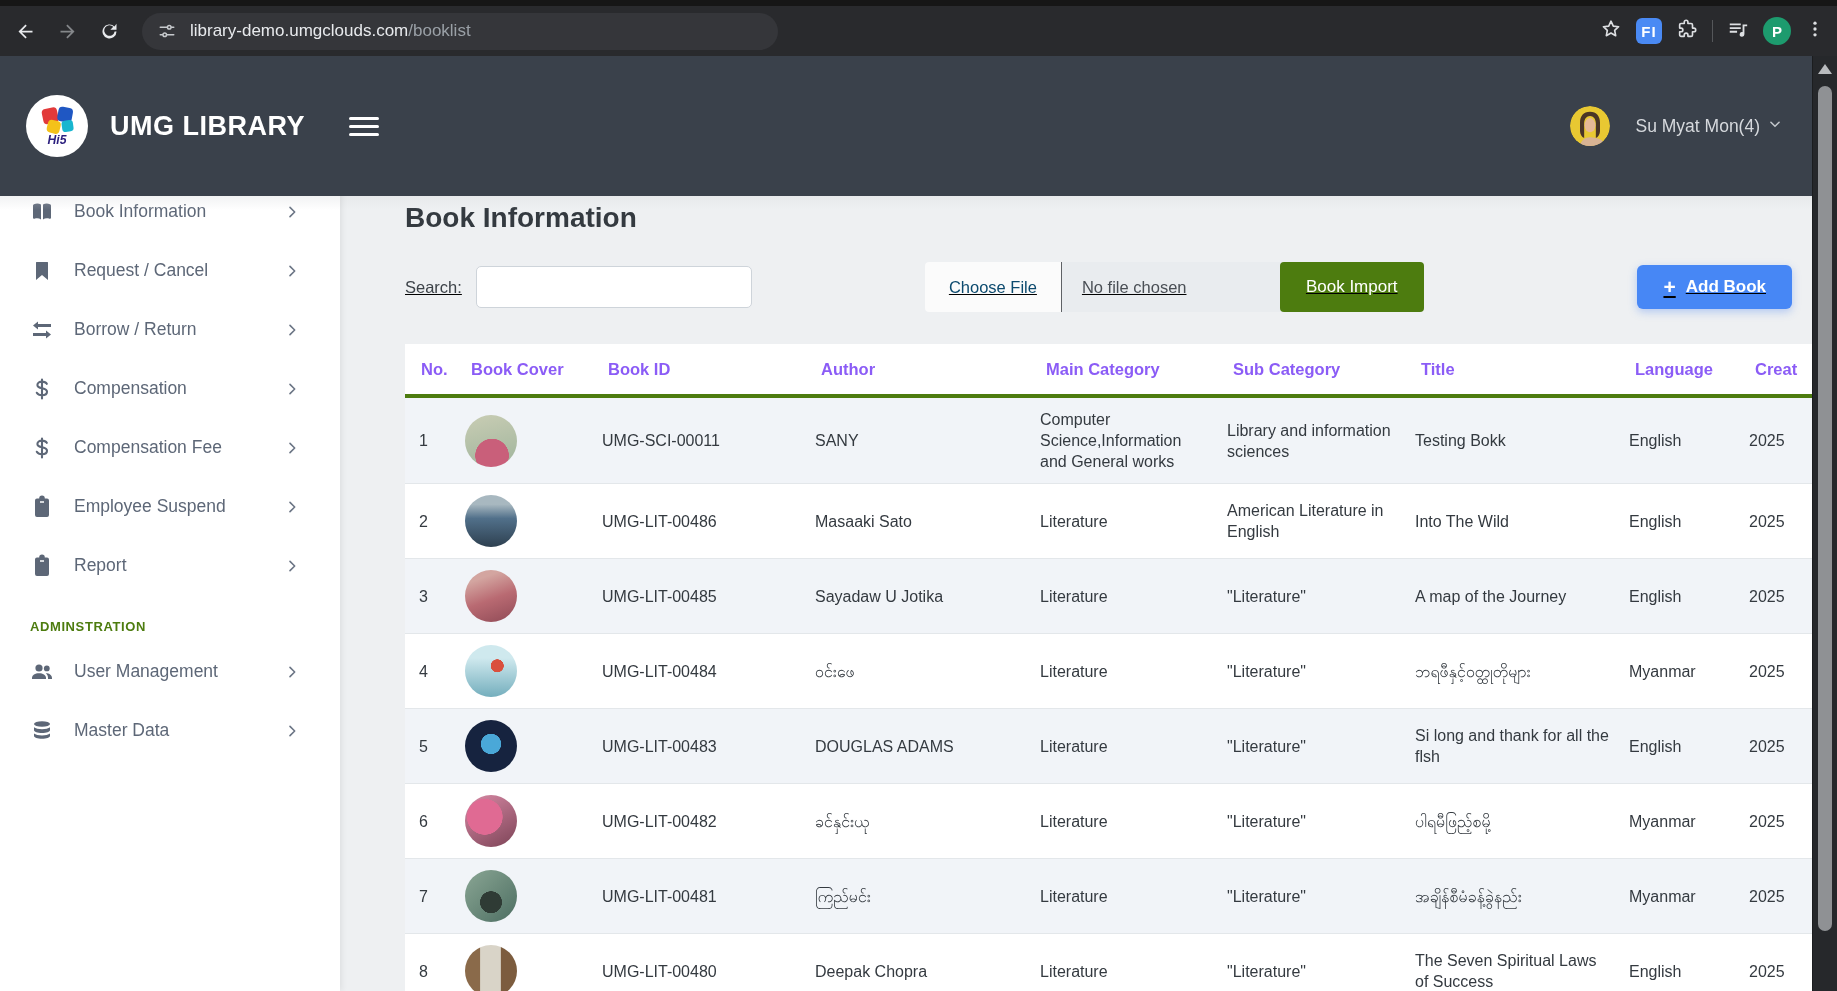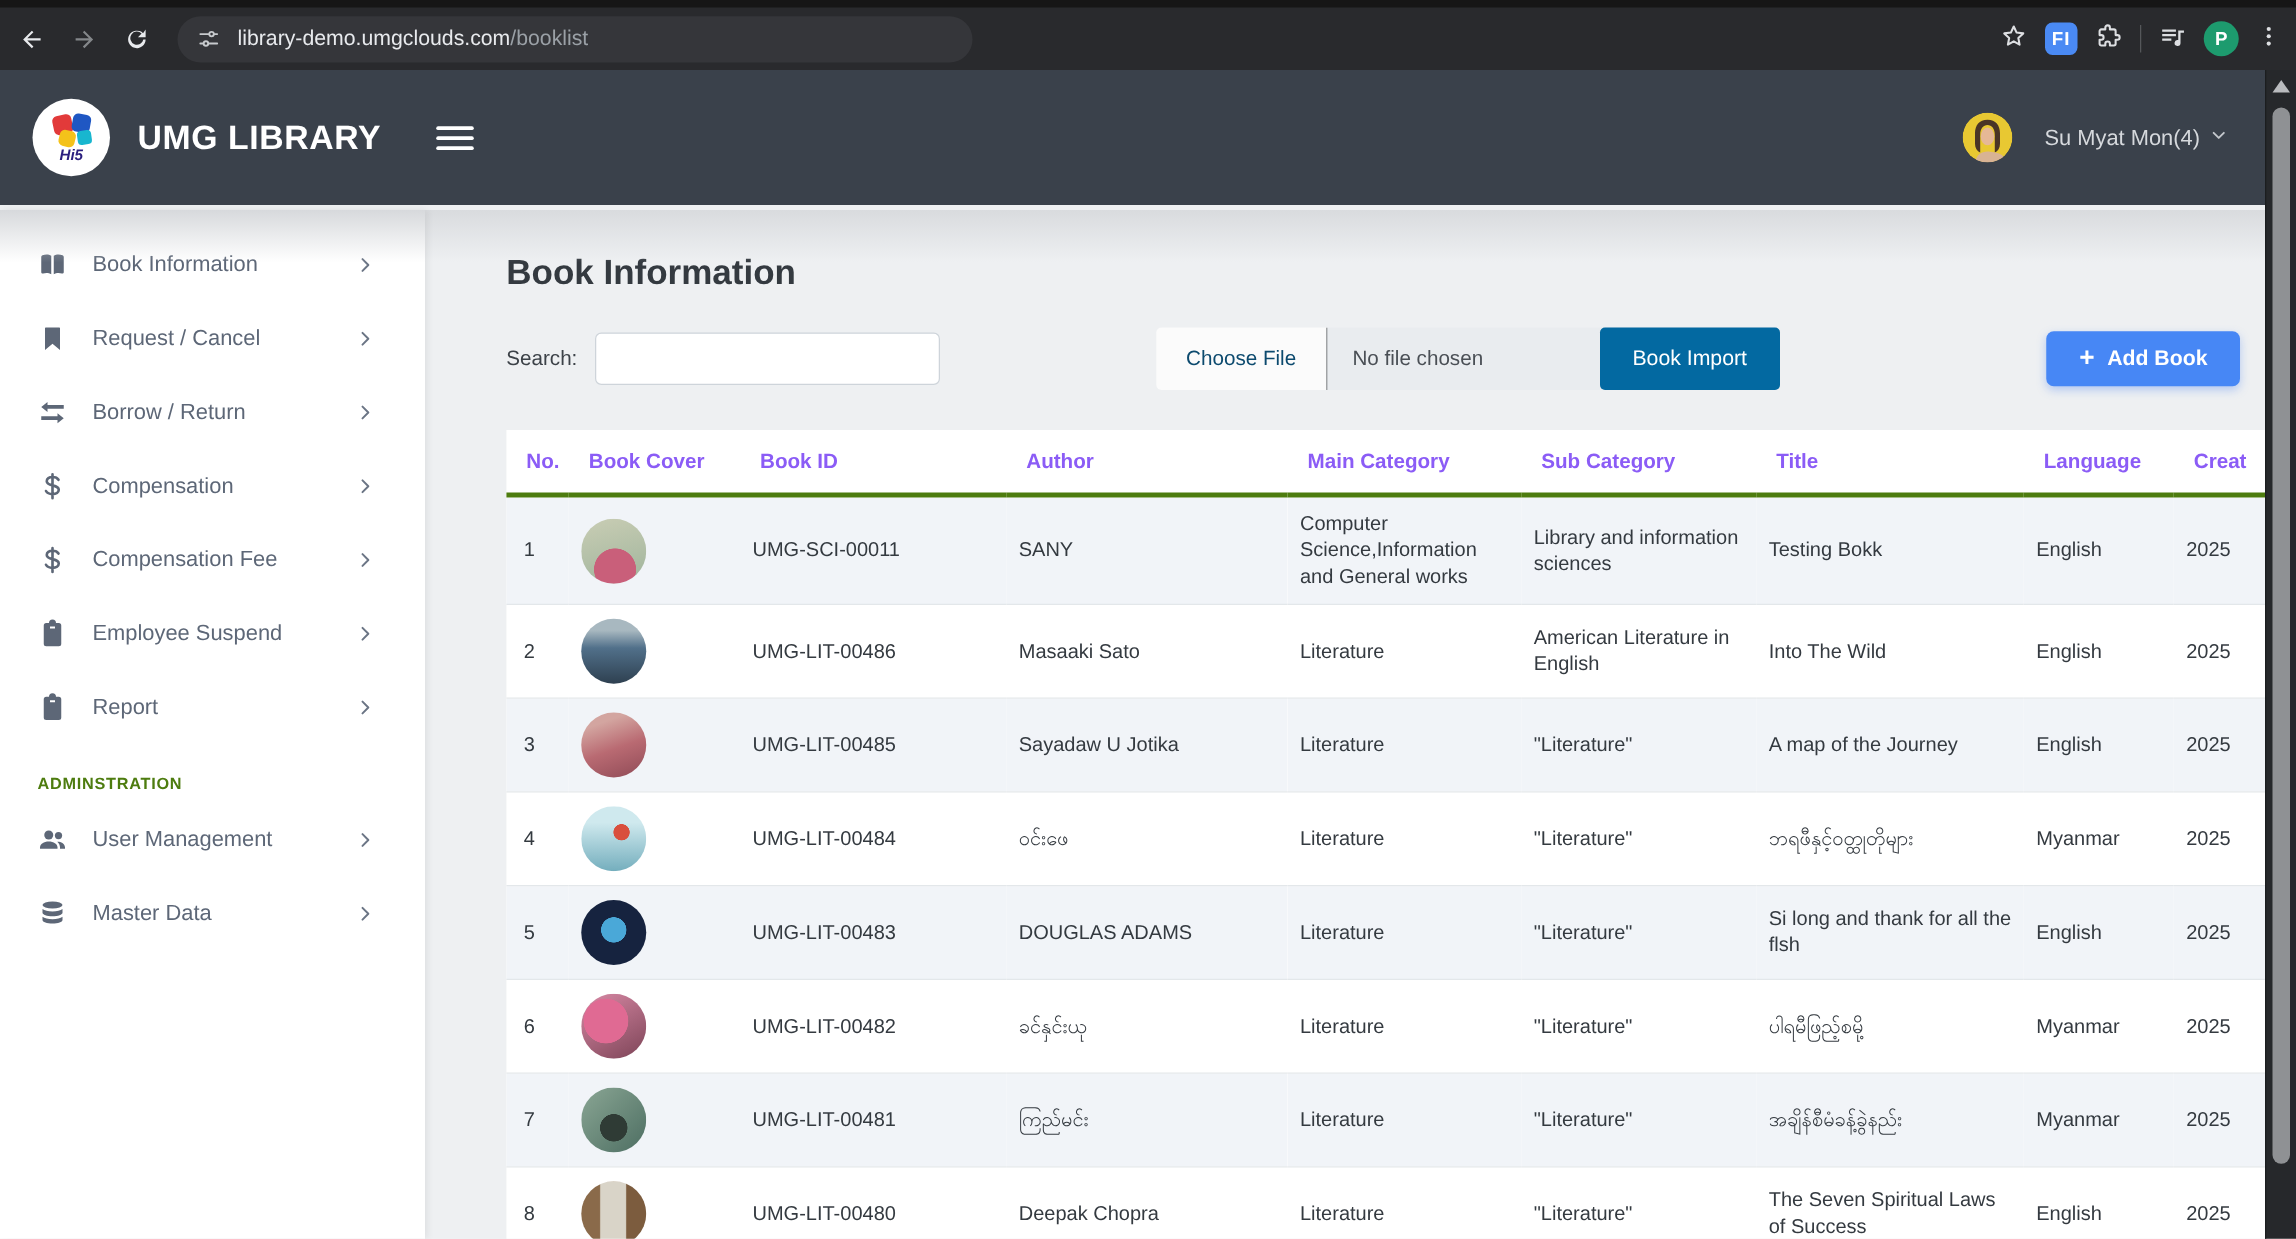--- a/index.html
+++ b/index.html
@@ -22,21 +22,21 @@
   .chrome-right > * { margin-left:14px; }
   .icon-star svg, .icon-puzzle svg, .icon-media svg { width:22px; height:22px; color:#dddfe2; }
   .ext-fi { width:26px; height:26px; border-radius:6px; background:#4a8af4; color:#fff;
     font-size:15px; font-weight:bold; display:flex; align-items:center; justify-content:center; letter-spacing:1px;}
   .chrome-sep { width:1px; height:22px; background:#55575a; }
   .profile-badge { width:28px; height:28px; border-radius:50%; background:#1d9b6e; color:#fff;
     font-size:15px; font-weight:bold; display:flex; align-items:center; justify-content:center; }
   .icon-dots svg { width:20px; height:20px; color:#dddfe2; }
 
   
-  .appheader { position:absolute; left:0; top:56px; width:1812px; height:108px;
+  .appheader { position:absolute; left:0; top:56px; width:1812px; height:140px;
     background:#3a414b; display:flex; align-items:center; z-index:40; }
   .logo-circle { width:62px; height:62px; border-radius:50%; background:#fff; margin-left:26px;
     display:flex; align-items:center; justify-content:center; }
   .app-title { color:#fff; font-size:27px; font-weight:700; letter-spacing:.5px; margin-left:22px; }
   .hamburger { margin-left:44px; background:transparent; border:none; cursor:pointer; }
   .hamburger span { display:block; width:30px; height:3px; background:#fff; border-radius:2px; margin:5px 0; }
   .header-right { margin-left:auto; display:flex; align-items:center; padding-right:30px; }
   .avatar { width:40px; height:40px; border-radius:50%; overflow:hidden; flex:none; }
   .user-name { color:#d6d9dd; font-size:17.5px; margin-left:26px; }
   .user-chev { margin-left:8px; color:#c3c7cc; }
@@ -63,30 +63,30 @@
   .nav-chev { margin-left:auto; width:16px; height:16px; color:#6b7585; }
   .nav-chev svg { width:16px; height:16px; }
   .side-section { margin:24px 0 8px 30px; font-size:13px; letter-spacing:.6px; color:#4d7c0f; font-weight:bold; }
 
   
   .main { position:absolute; left:340px; top:168px; width:1472px; height:823px;
     background:#eef0f2; overflow:hidden; }
   .main::before { content:""; position:absolute; left:0; top:0; width:100%; height:42px;
     background:linear-gradient(#d9dbde, rgba(238,240,242,0)); pointer-events:none; }
   .page-title { margin:34px 0 0 65px; font-size:28px; font-weight:700; color:#343a40; }
-  .controls { display:flex; align-items:center; margin:28px 20px 0 65px; height:50px; }
+  .controls { display:flex; align-items:center; margin:28px 20px 0 65px; height:50px;text-decoration:underline; }
   .search-label { font-size:16.5px; color:#3c4248; }
   .search-input { margin-left:14px; width:276px; height:42px; border:1px solid #ced4da; border-radius:5px;
     background:#fff; font-size:16px; padding:0 12px; color:#333; outline:none; }
   .file-group { display:flex; align-items:stretch; height:50px; margin-left:173px;
     background:#e9ecef; border-radius:4px; }
   .file-btn { background:#fbfbfb; border:none; border-right:1.5px solid #5f6266; border-radius:4px 0 0 4px;
     padding:0 24px; font-size:16.5px; color:#0c4a6e; cursor:pointer; }
   .file-status { display:flex; align-items:center; padding:0 20px; font-size:16.5px; color:#4a4f55; width:218px; }
-  .import-btn { border:none; background:#0369a1; color:#fff; font-size:17px; padding:0 26px;
+  .import-btn { border:none; background:#4d7c0f; color:#fff; font-size:17px; padding:0 26px;
     border-radius:4px; cursor:pointer; }
   .add-btn { margin-left:auto; height:44px; padding:0 26px; border:none; border-radius:6px;
     background:#4787f5; color:#fff; font-size:17px; font-weight:600; display:flex; align-items:center;
     box-shadow:0 3px 8px rgba(70,125,240,.35); cursor:pointer; }
   .add-btn .plus { font-size:21px; font-weight:700; margin-right:10px; }
 
   
   .table-wrap { margin:32px 0 0 65px; width:1407px; overflow:hidden; }
   table { border-collapse:collapse; table-layout:fixed; width:1484px; background:#fff; }
   th, td { text-align:left; vertical-align:middle; padding:11px 10px; font-size:16px; color:#343a40;

